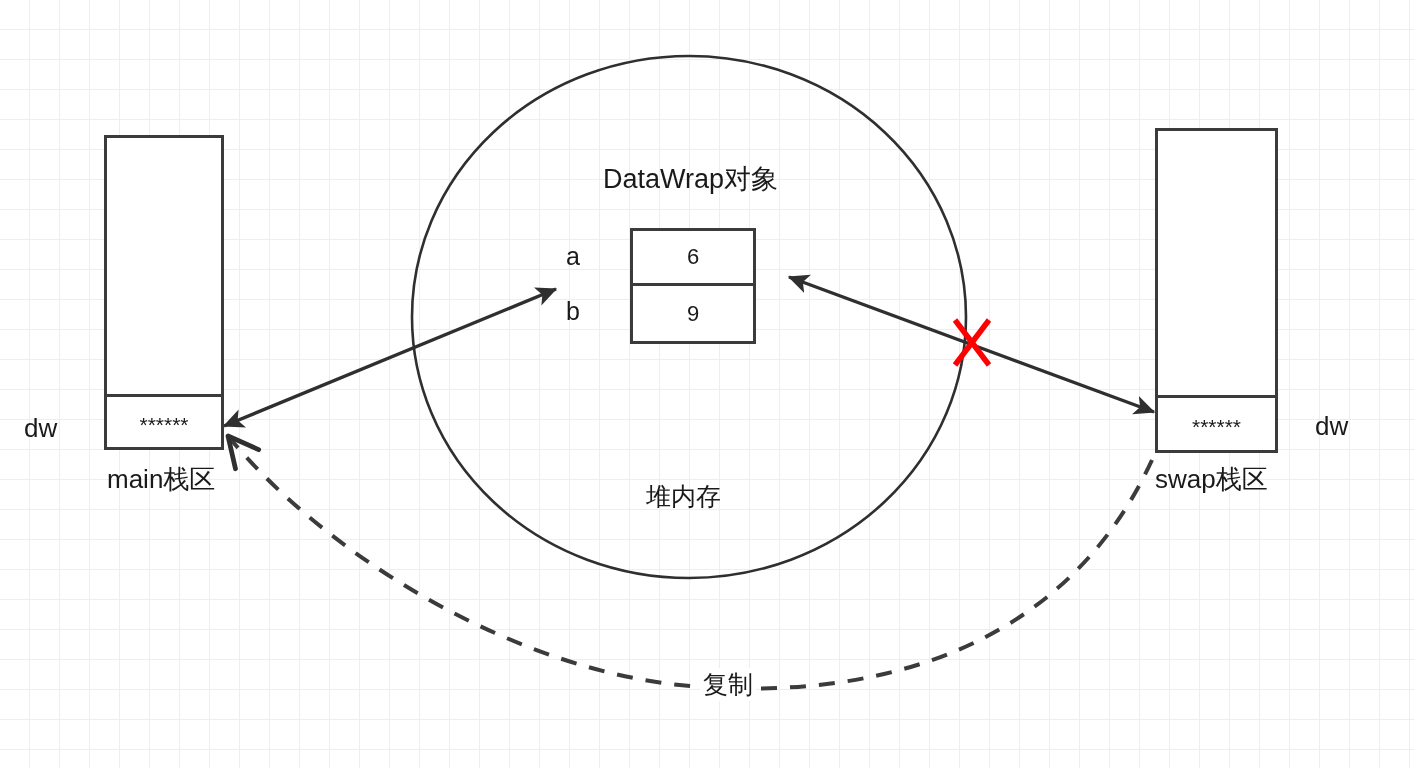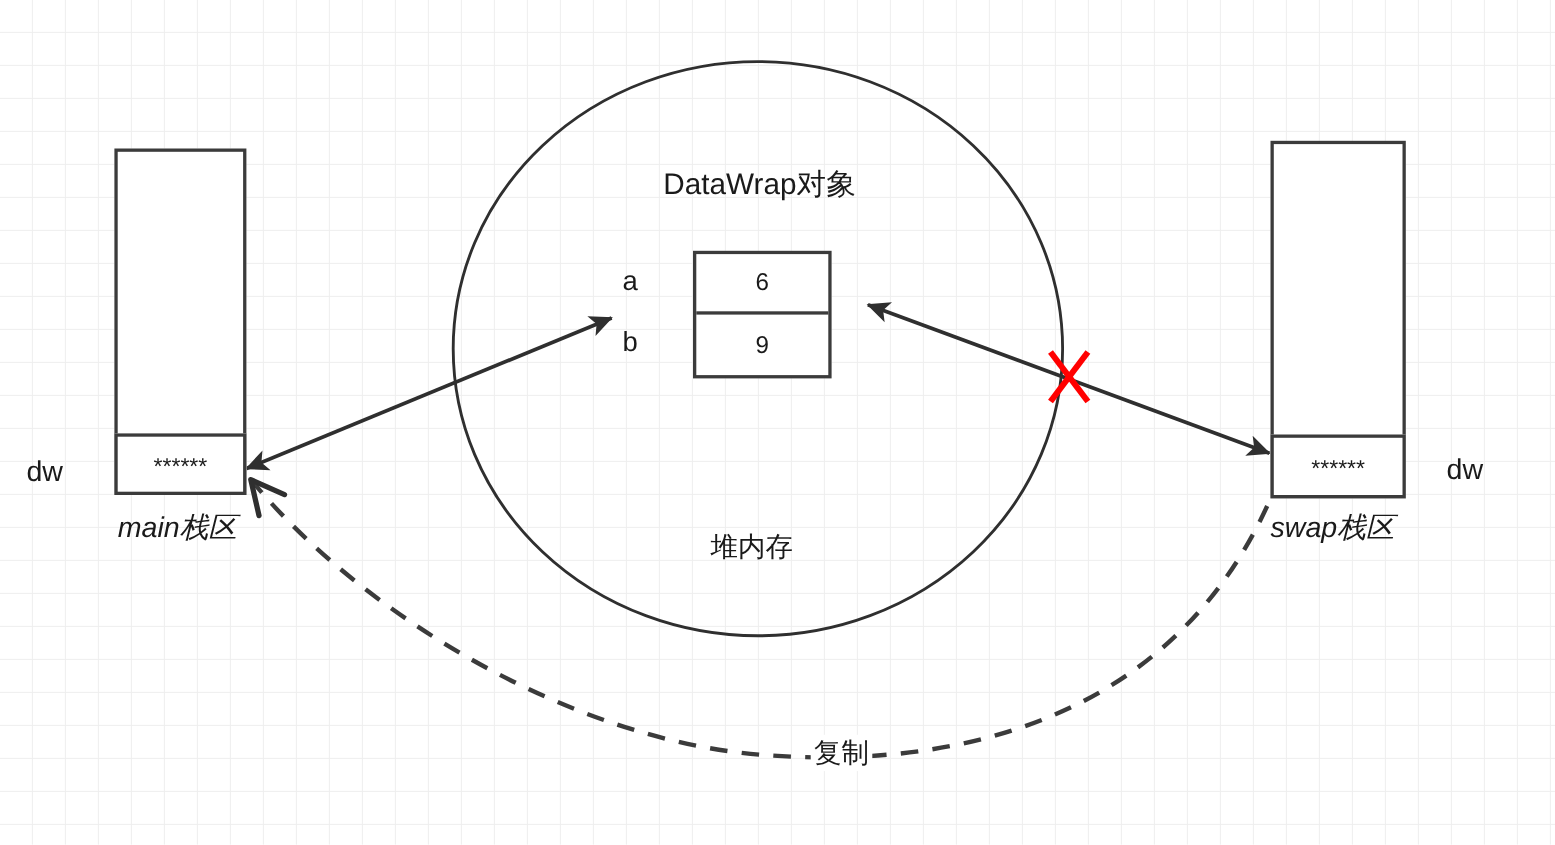--- a/index.html
+++ b/index.html
@@ -71,45 +71,44 @@
     font-size: 22px;
     color: #1a1a1a;
     box-sizing: border-box;
   }
   .field-cell.top {
     border-bottom: 3px solid #3b3b3b;
   }
   .name-under {
     font-size: 26px;
     color: #1a1a1a;
-    font-style: italic;
   }
   .var-label {
     font-size: 26px;
     color: #1a1a1a;
     text-align: right;
   }
   .field-name {
     font-size: 25px;
     color: #1a1a1a;
   }
   .heap-title {
     font-size: 27px;
     color: #1a1a1a;
+    margin-top: 12px;
   }
   .heap-sub {
     font-size: 25px;
     color: #1a1a1a;
   }
   .copy-label {
     font-size: 25px;
     color: #1a1a1a;
     background: #ffffff;
     padding: 0 3px;
-    margin-left: 37px;
   }
 </style>
 </head>
 <body>
 
 <div id="canvas">
 
   <svg id="vector-layer" viewBox="0 0 1414 768">
     <defs>
       <marker id="arrowSolid" viewBox="0 0 10 10" refX="9.4" refY="5" markerWidth="6.2" markerHeight="6.2" orient="auto-start-reverse">

